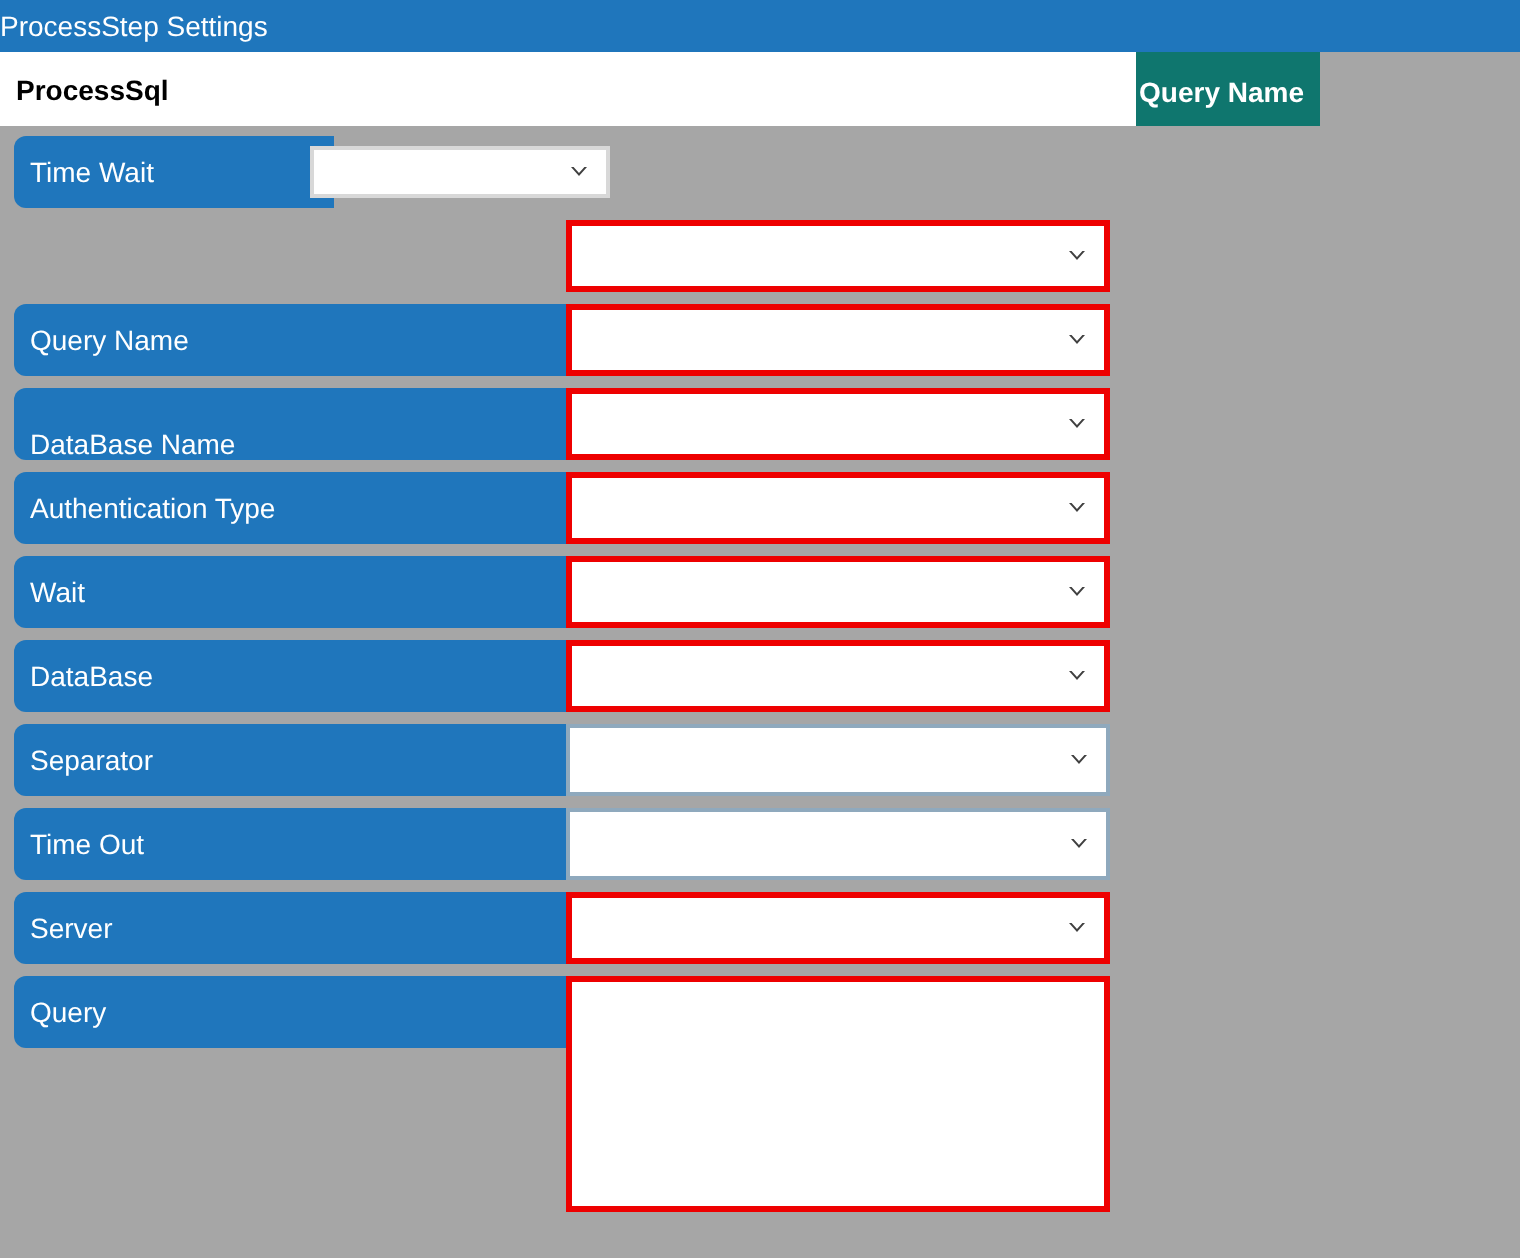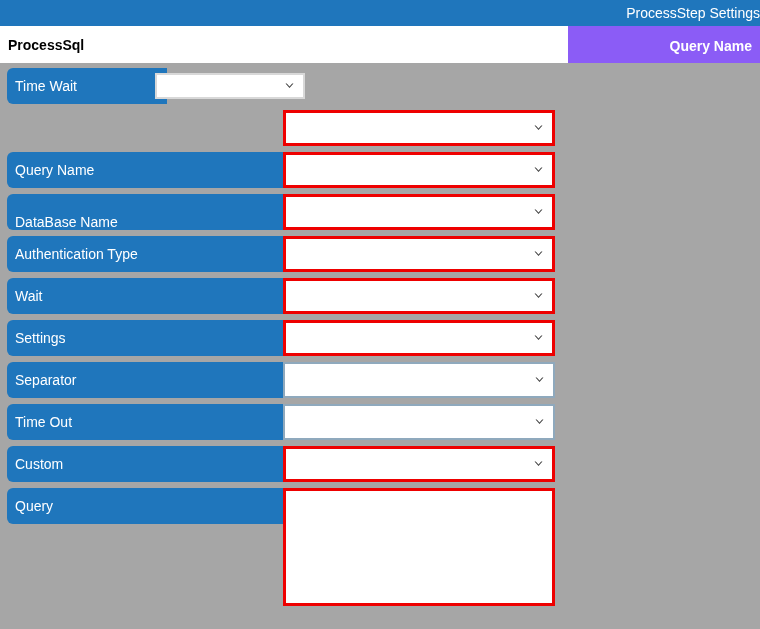--- a/index.html
+++ b/index.html
@@ -19,31 +19,31 @@
   
   #titlebar {
     position: absolute;
     left: 0; top: 0;
     width: 760px;
     height: 26px;
     background: #1f76bc;
     color: #ffffff;
     font-size: 14px;
     line-height: 26px;
-    text-align: right;
+    text-align: left;
     white-space: nowrap;
   }
 
   
   #namebar {
     position: absolute;
     left: 0; top: 26px;
-    width: 760px;
+    width: 660px;
     height: 37px;
-    background: #8b5cf6;
+    background: #0f766e;
   }
   #name-input {
     position: absolute;
     left: 0; top: 0;
     width: 568px;
     height: 37px;
     background: #ffffff;
     border: none;
     outline: none;
     box-sizing: border-box;
@@ -205,21 +205,21 @@
         <span>Wait</span>
       </div>
       <div class="field red" style="left: 276px; top: 0px; width: 272px; height: 36px;"><input type="text" class="input-inner" placeholder="" style=""><span class="chevron">
           <svg width="11" height="11" viewBox="0 0 11 11">
             <path d="M1.5 3 L5.5 7.5 L9.5 3 L8.2 3 L5.5 6 L2.8 3 Z" fill="#404040"></path>
           </svg>
         </span></div>
     </div>
     <div class="row" style="top: 257px; width: 560px; height: 36px;">
       <div class="label" style="width: 300px; height: 36px;">
-        <span>Settings</span>
+        <span>DataBase</span>
       </div>
       <div class="field red" style="left: 276px; top: 0px; width: 272px; height: 36px;"><input type="text" class="input-inner" placeholder="" style=""><span class="chevron">
           <svg width="11" height="11" viewBox="0 0 11 11">
             <path d="M1.5 3 L5.5 7.5 L9.5 3 L8.2 3 L5.5 6 L2.8 3 Z" fill="#404040"></path>
           </svg>
         </span></div>
     </div>
     <div class="row" style="top: 299px; width: 560px; height: 36px;">
       <div class="label" style="width: 300px; height: 36px;">
         <span>Separator</span>
@@ -235,21 +235,21 @@
         <span>Time Out</span>
       </div>
       <div class="field blue" style="left: 276px; top: 0px; width: 272px; height: 36px;"><input type="text" class="input-inner" placeholder="" style=""><span class="chevron">
           <svg width="11" height="11" viewBox="0 0 11 11">
             <path d="M1.5 3 L5.5 7.5 L9.5 3 L8.2 3 L5.5 6 L2.8 3 Z" fill="#404040"></path>
           </svg>
         </span></div>
     </div>
     <div class="row" style="top: 383px; width: 560px; height: 36px;">
       <div class="label" style="width: 300px; height: 36px;">
-        <span>Custom</span>
+        <span>Server</span>
       </div>
       <div class="field red" style="left: 276px; top: 0px; width: 272px; height: 36px;"><input type="text" class="input-inner" placeholder="" style=""><span class="chevron">
           <svg width="11" height="11" viewBox="0 0 11 11">
             <path d="M1.5 3 L5.5 7.5 L9.5 3 L8.2 3 L5.5 6 L2.8 3 Z" fill="#404040"></path>
           </svg>
         </span></div>
     </div>
     <div class="row" style="top: 425px; width: 560px; height: 118px;">
       <div class="label" style="width: 300px; height: 36px;">
         <span>Query</span>

